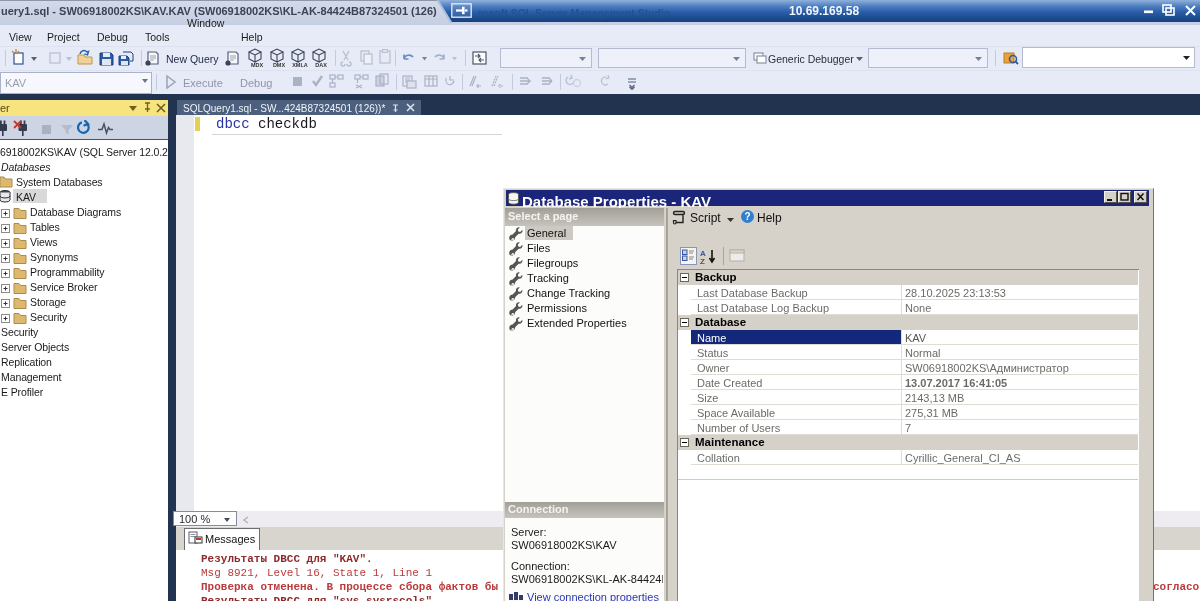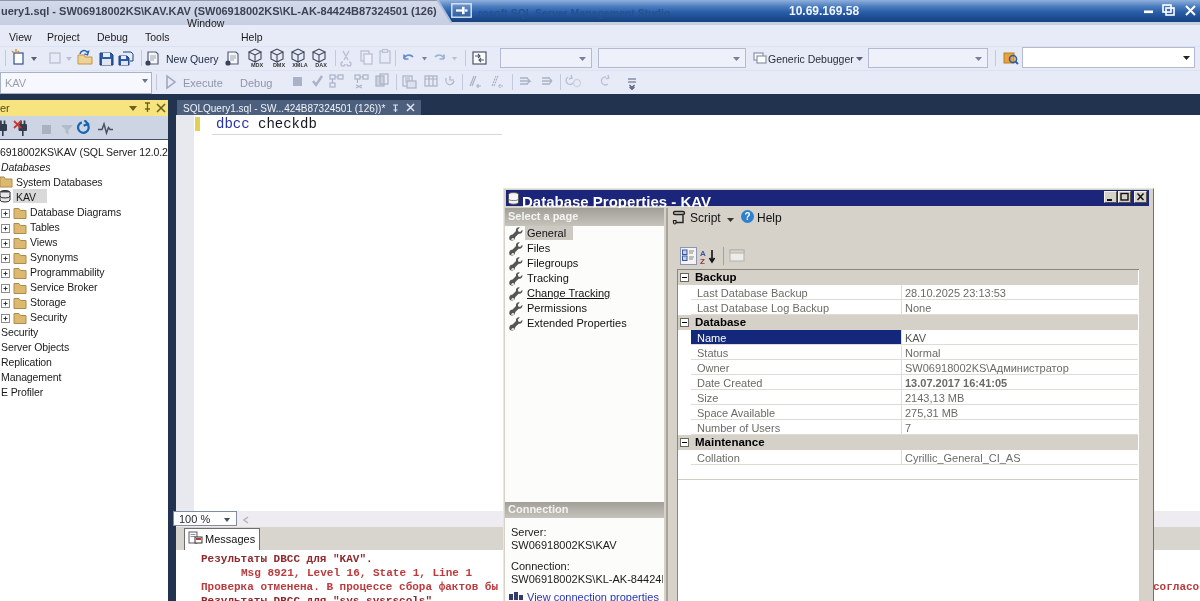--- a/index.html
+++ b/index.html
@@ -230,21 +230,21 @@
   <rect x="1" y="1" width="8" height="11" fill="#fdfdfd" stroke="#5a5a66" stroke-width="1"></rect>
   <line x1="2.5" y1="3.5" x2="7.5" y2="3.5" stroke="#8892a8" stroke-width="1"></line>
   <line x1="2.5" y1="5.5" x2="7.5" y2="5.5" stroke="#8892a8" stroke-width="1"></line>
   <rect x="7" y="6" width="7" height="6" fill="#fff" stroke="#333" stroke-width="1"></rect>
   <rect x="8" y="7" width="5" height="2" fill="#b23b38"></rect>
 </svg>
 <div class="abs nw" style="left:205px;top:533px;font-size:11px;color:#111;">Messages</div>
 
 <div class="abs" style="left:176px;top:550px;width:1024px;height:51px;background:#ffffff;"></div>
 <div class="abs nw" style="left:201px;top:553px;font-size:11px;font-weight:bold;font-family:'Liberation Mono',monospace;color:#8e2a2c;">Результаты DBCC для "KAV".</div>
-<div class="abs nw" style="left:201px;top:567px;font-size:11px;font-weight:bold;font-family:'Liberation Mono',monospace;color:#bb3b3d;margin-left:40px;">Msg 8921, Level 16, State 1, Line 1</div>
+<div class="abs nw" style="left:201px;top:567px;font-size:11px;font-weight:normal;font-family:'Liberation Mono',monospace;color:#bb3b3d;">Msg 8921, Level 16, State 1, Line 1</div>
 <div class="abs nw" style="left:201px;top:581px;font-size:11px;font-weight:bold;font-family:'Liberation Mono',monospace;color:#bb3b3d;">Проверка отменена. В процессе сбора фактов бы</div>
 <div class="abs nw" style="left:1153px;top:581px;font-size:11px;font-weight:bold;font-family:'Liberation Mono',monospace;color:#bb3b3d;">согласо</div>
 <div class="abs nw" style="left:201px;top:595px;font-size:11px;font-weight:bold;font-family:'Liberation Mono',monospace;color:#8e2a2c;">Результаты DBCC для "sys.sysrscols".</div>
 
 <div class="abs" style="left:0;top:100px;width:168px;height:16px;background:#f8e47e;"></div>
 <div class="abs nw" style="left:0;top:102px;font-size:11px;color:#55491c;">er</div>
 <svg class="abs" style="left:128px;top:102px;" width="42" height="12" viewBox="0 0 42 12">
   <path d="M1 4 L9 4 L5 9 Z" fill="#6b611f"></path>
   <path d="M17 1 L22 1 M19.5 1 L19.5 7 M17 7 L22 7 M19.5 7 L19.5 10" stroke="#6b611f" stroke-width="1.3" fill="none"></path>
   <path d="M29 2 L37 10 M37 2 L29 10" stroke="#6b611f" stroke-width="1.6"></path>
@@ -323,21 +323,21 @@
 <div class="abs nw" style="left:522px;top:193px;font-size:15px;font-weight:bold;color:#ffffff;">Database Properties - KAV</div>
 
 <div class="abs" style="left:505px;top:208px;width:159px;height:18px;background:linear-gradient(#a19f98,#c6c3bc);"></div>
 <div class="abs nw" style="left:508px;top:210px;font-size:11px;font-weight:bold;color:#f4f3f0;">Select a page</div>
 <div class="abs" style="left:505px;top:226px;width:159px;height:276px;background:#fcfcfa;"></div>
 <div class="abs" style="left:525px;top:226px;width:48px;height:14px;background:#ccc9c2;"></div>
 <div class="abs nw" style="left:527px;top:227px;font-size:11px;color:#111;">General</div>
 <div class="abs nw" style="left:527px;top:242px;font-size:11px;color:#111;text-align:right;">Files</div>
 <div class="abs nw" style="left:527px;top:257px;font-size:11px;color:#111;">Filegroups</div>
 <div class="abs nw" style="left:527px;top:272px;font-size:11px;color:#111;">Tracking</div>
-<div class="abs nw" style="left:527px;top:287px;font-size:11px;color:#111;text-decoration:underline;">Change Tracking</div>
+<div class="abs nw" style="left:527px;top:287px;font-size:11px;color:#111;">Change Tracking</div>
 <div class="abs nw" style="left:527px;top:302px;font-size:11px;color:#111;">Permissions</div>
 <div class="abs nw" style="left:527px;top:317px;font-size:11px;color:#111;">Extended Properties</div>
 <svg class="abs" style="left:508px;top:227px;" width="16" height="106" viewBox="0 0 16 106">
   <defs>
       <g id="wr">
     <path d="M1.5 12.5 a3.4 3.4 0 0 0 5.8 -2.4 l3.4 -3.4 a3 3 0 0 0 3.6 -3.9 l-2.1 2.1 l-1.9 -0.5 l-0.5 -1.9 l2.1 -2.1 a3 3 0 0 0 -3.9 3.6 l-3.4 3.4 a3.4 3.4 0 0 0 -2.4 5.8 l2.3 -2.3 l1.6 0.6 l0.6 1.6 Z" fill="#555552"></path>
   </g>
     </defs>
   <use href="#wr"></use>
     <use href="#wr" y="15"></use>

